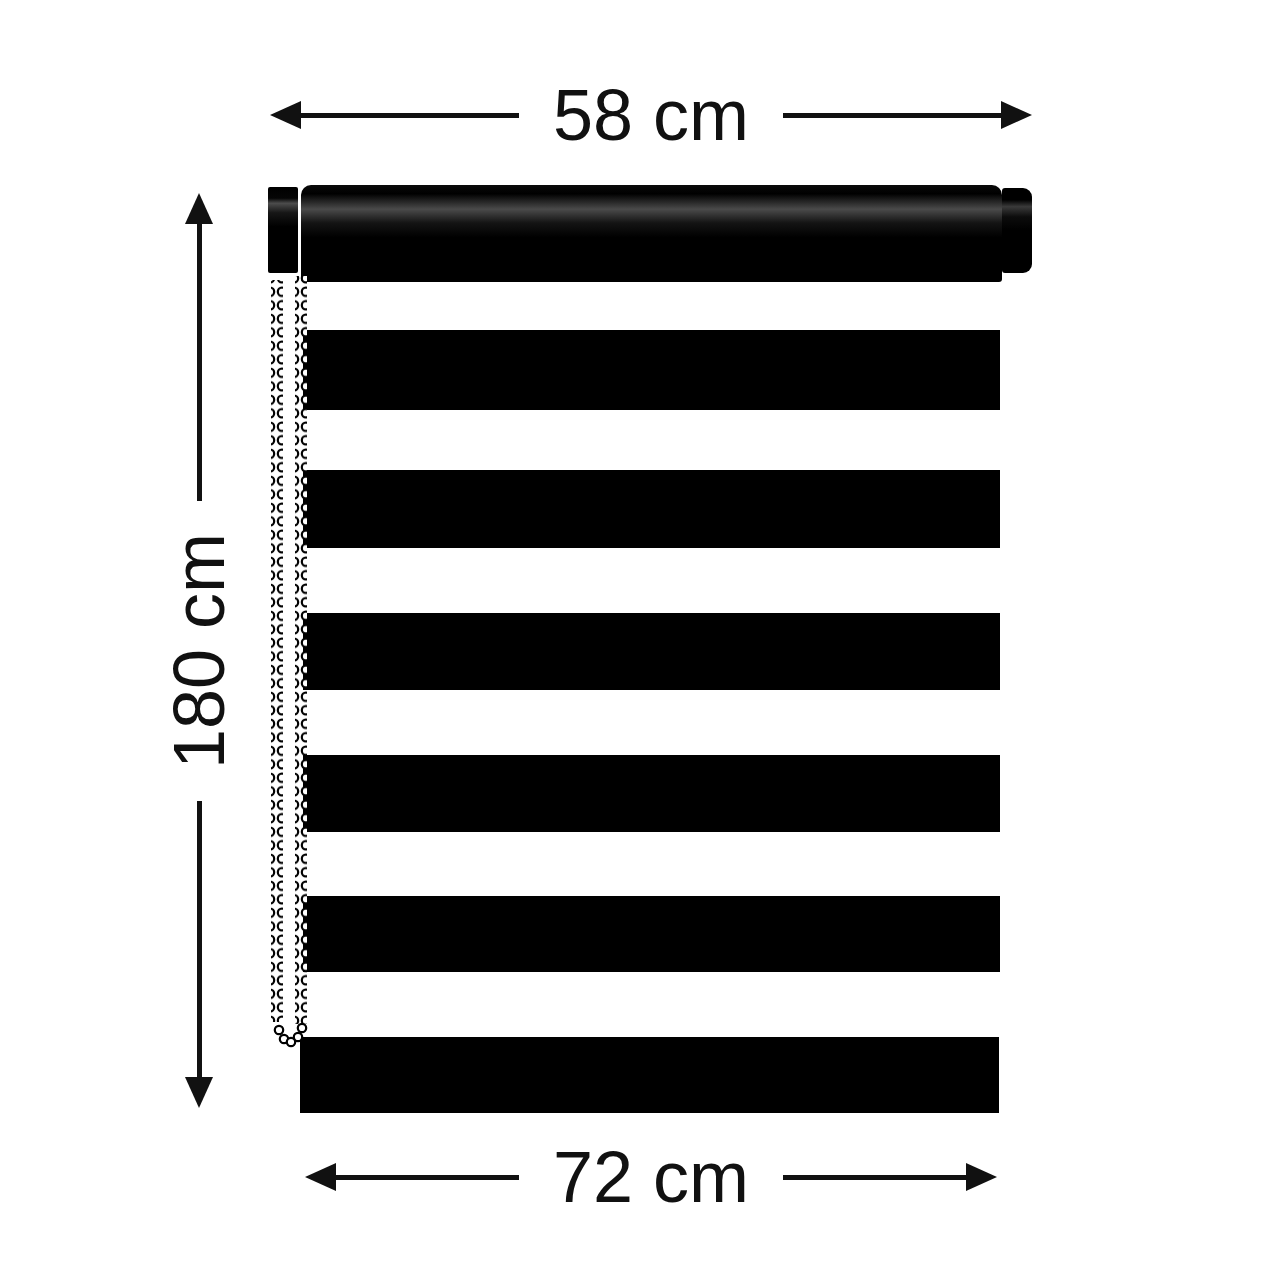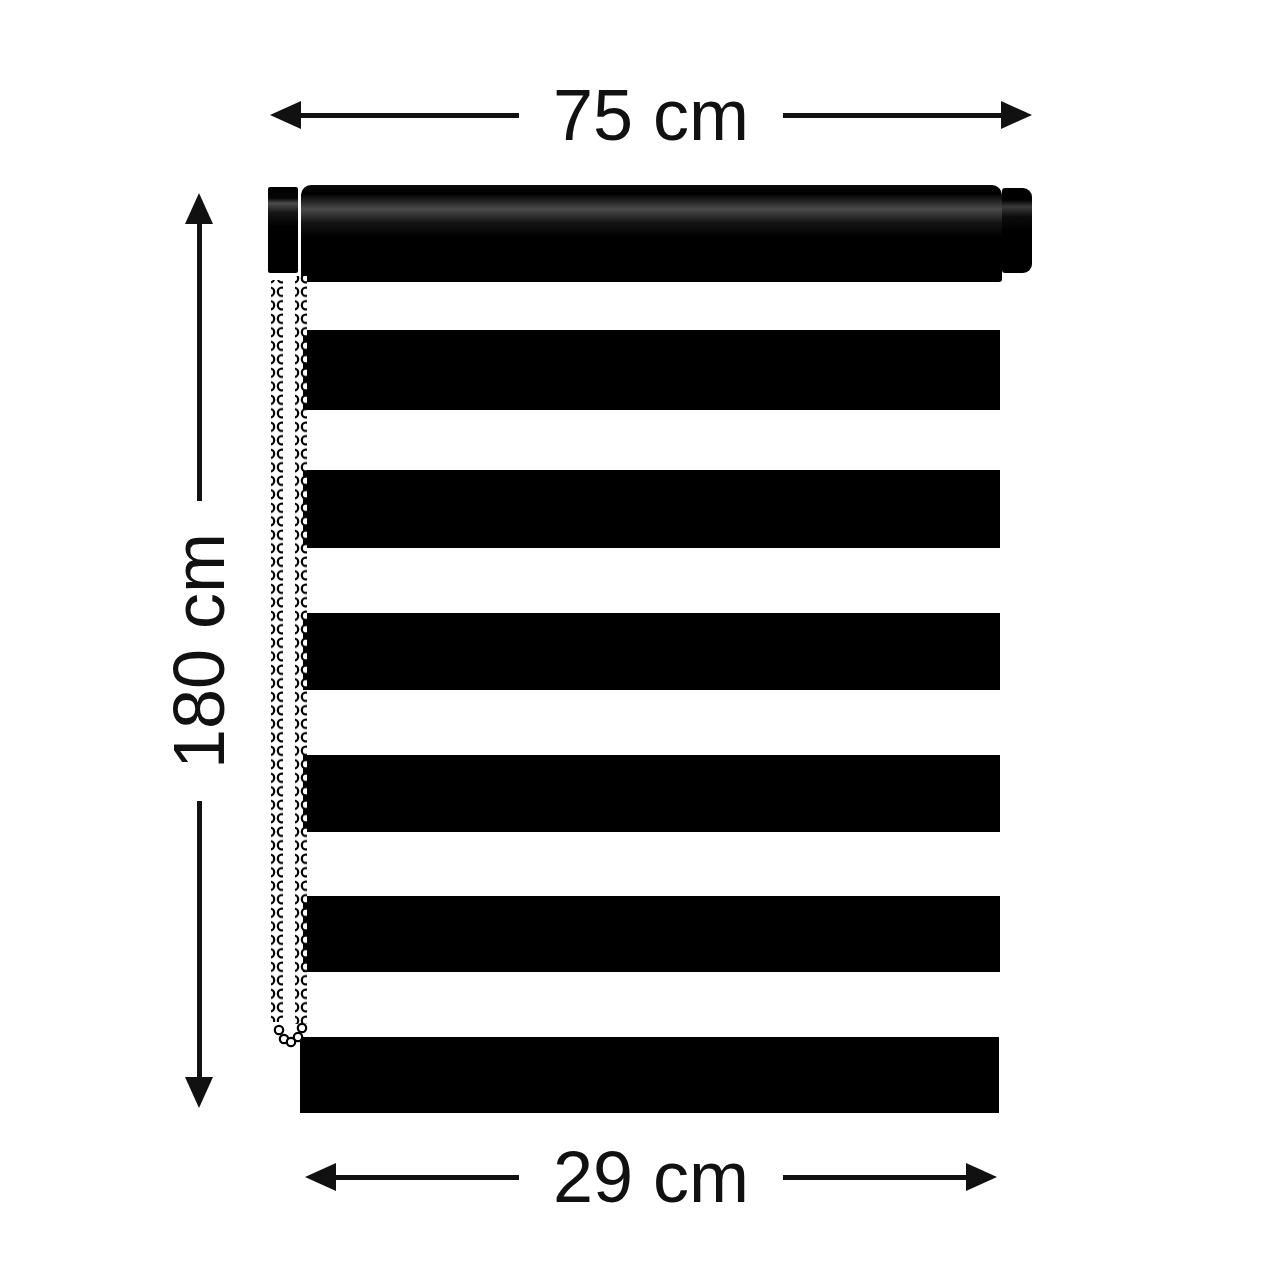--- a/index.html
+++ b/index.html
@@ -66,21 +66,21 @@
   .chain-svg{position:absolute;left:0;top:0;width:1280px;height:1280px;pointer-events:none;}
 </style>
 </head>
 <body>
 
 <div class="stage">
 
   <div class="dim dim-top">
     <div class="head head-left"></div>
     <div class="line"></div>
-    <div class="dim-label">75 cm</div>
+    <div class="dim-label">58 cm</div>
     <div class="line"></div>
     <div class="head head-right"></div>
   </div>
 
   <div class="dim dim-left">
     <div class="head head-up"></div>
     <div class="line"></div>
     <div class="vlabel-box">
       <div class="dim-label">180 cm</div>
     </div>
@@ -115,18 +115,18 @@
       <circle cx="284" cy="1039" r="4.2" fill="#ffffff" stroke="#000000" stroke-width="2.2"></circle>
       <circle cx="291" cy="1042" r="4.2" fill="#ffffff" stroke="#000000" stroke-width="2.2"></circle>
       <circle cx="298" cy="1037" r="4.2" fill="#ffffff" stroke="#000000" stroke-width="2.2"></circle>
       <circle cx="302" cy="1028" r="4.2" fill="#ffffff" stroke="#000000" stroke-width="2.2"></circle>
     </g>
   </svg>
 
   <div class="dim dim-bottom">
     <div class="head head-left"></div>
     <div class="line"></div>
-    <div class="dim-label">29 cm</div>
+    <div class="dim-label">72 cm</div>
     <div class="line"></div>
     <div class="head head-right"></div>
   </div>
 
 </div>
 
 </body></html>

